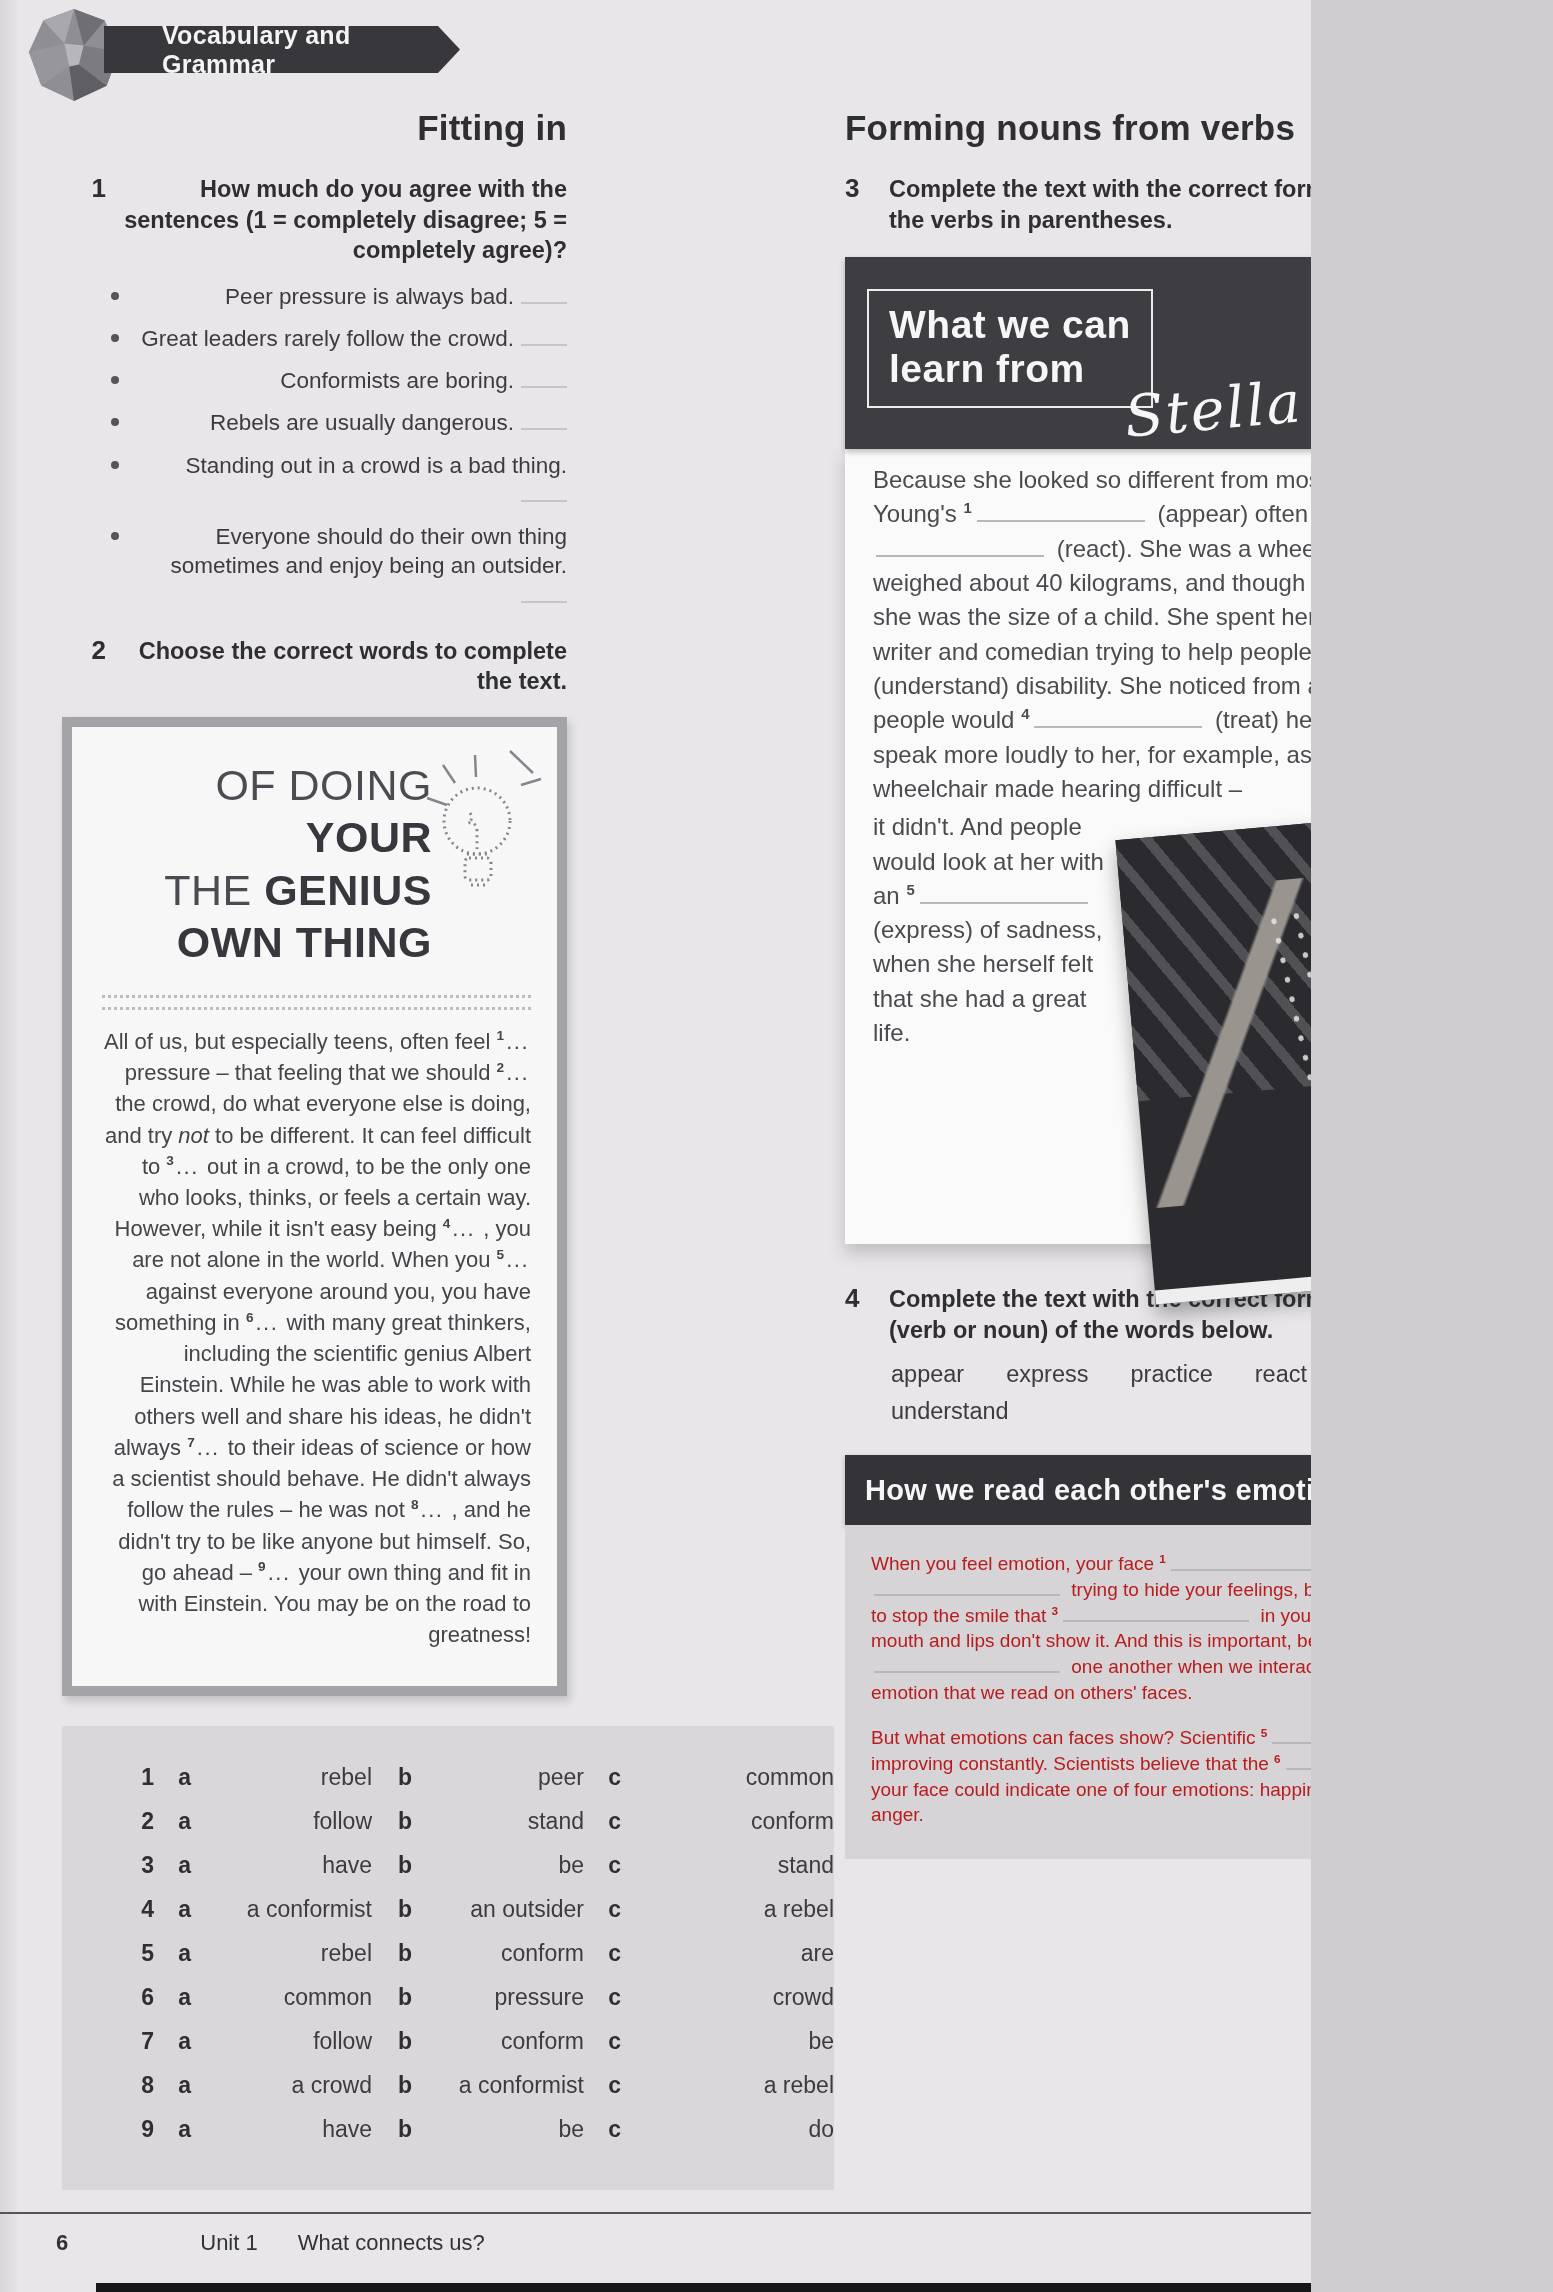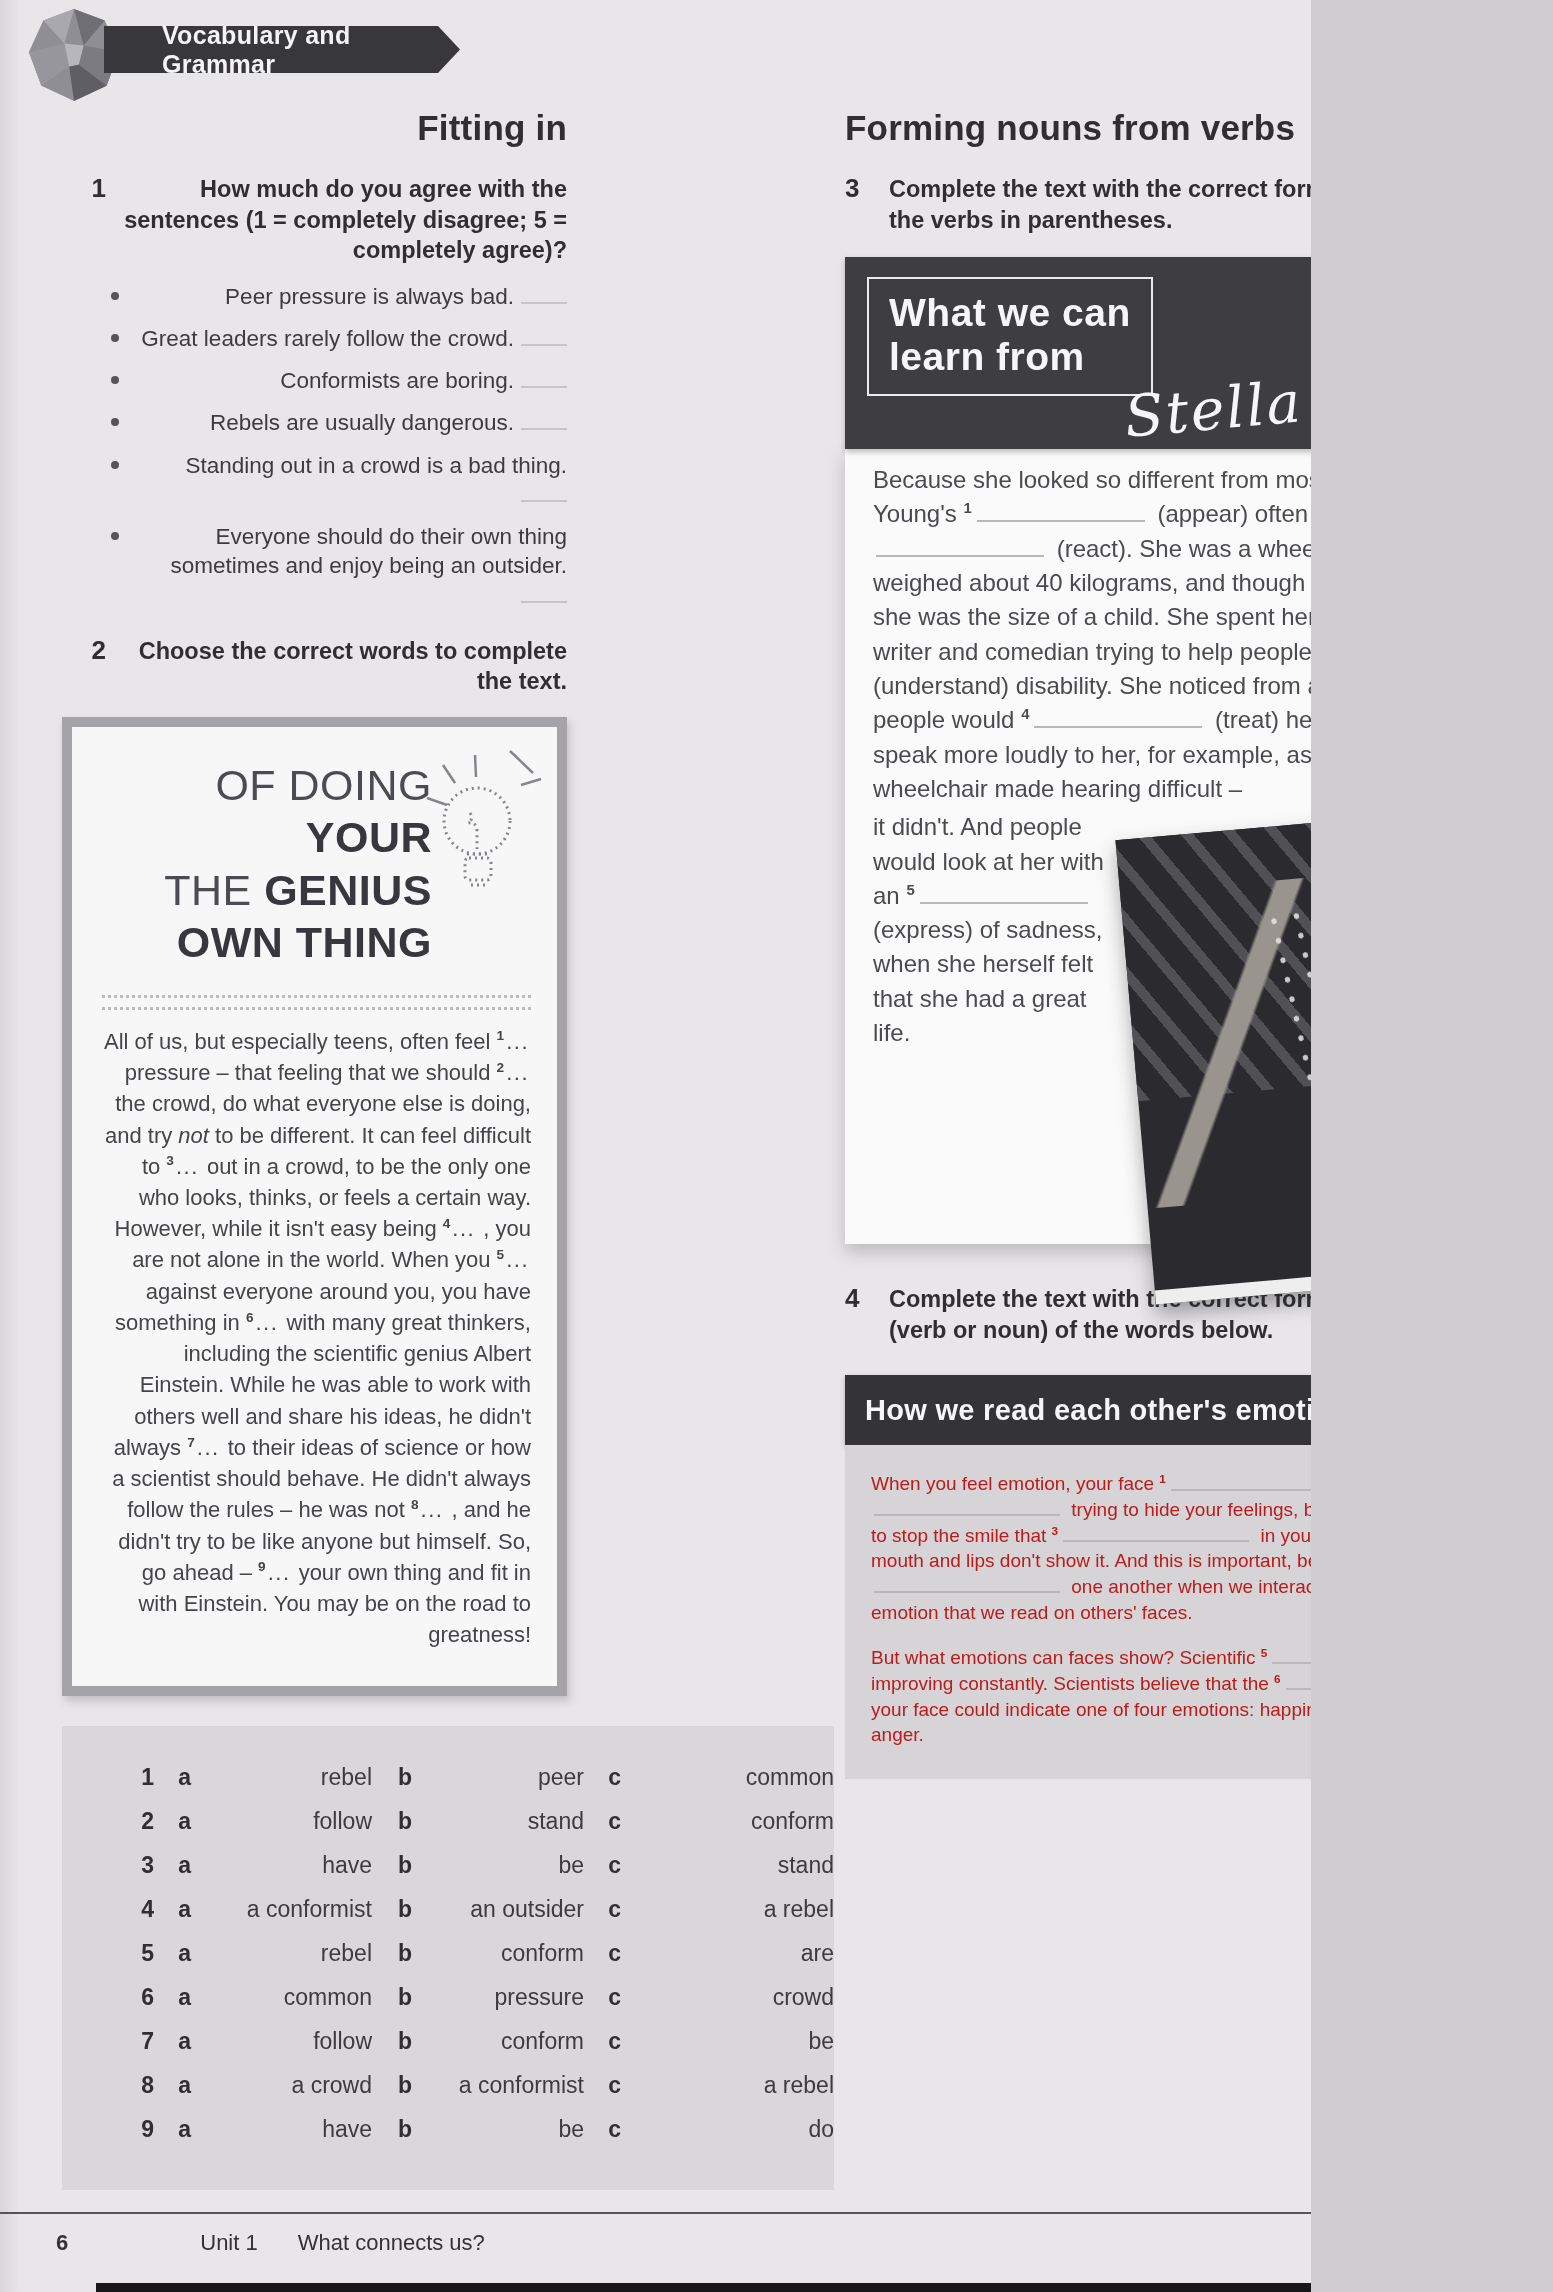--- a/index.html
+++ b/index.html
@@ -49,21 +49,21 @@
   sup.gapnum{font-weight:700;font-size:.62em;margin-right:2px;}
   .gap-dots{letter-spacing:1.5px;margin-right:2px;}
   .gap-blank{display:inline-block;width:168px;height:15px;border-bottom:2px solid var(--blank_line);margin:0 6px 0 3px;}
   .emotions-panel .gap-blank{width:186px;}
   
   .options-panel{margin-top:30px;width:772px;background:var(--panel_bg);padding:38px 0 30px;}
   .opt-row{display:grid;grid-template-columns:92px 37px 181px 40px 172px 37px 1fr;font-size:23px;color:#3c3b40;margin-bottom:17px;align-items:baseline;}
   .opt-row .n,.opt-row .l{font-weight:700;color:var(--ink);}
   
   .stella-card{margin-top:22px;width:690px;}
-  .stella-banner{position:relative;background:var(--card_banner_bg);height:192px;padding:20px 22px;box-shadow:0 3px 6px rgba(0,0,0,.25);}
+  .stella-banner{position:relative;background:var(--card_banner_bg);height:192px;padding:32px 22px;box-shadow:0 3px 6px rgba(0,0,0,.25);}
   .stella-banner .frame{display:inline-block;border:2px solid #ececee;padding:12px 20px 16px;max-width:400px;}
   .stella-banner .frame span{display:block;color:#f6f5f7;font-size:39px;font-weight:700;line-height:1.12;letter-spacing:.5px;}
   .script{
     position:absolute;right:26px;bottom:16px;color:#f6f5f7;
     font-family:"DejaVu Serif",serif;font-style:italic;font-size:57px;
     transform:rotate(-5deg);letter-spacing:2px;white-space:nowrap;
   }
   .stella-body-card{background:#fbfafa;padding:14px 28px 30px;box-shadow:0 8px 16px rgba(60,58,64,.25);overflow:visible;}
   .stella-text{font-size:24px;line-height:1.43;color:#4b4a4f;}
   .stella-row{display:flex;margin-top:4px;}
@@ -274,20 +274,28 @@
           <div class="stella-side">it didn't. And people would look at her with an <sup class="gapnum">5</sup><span class="gap-blank"></span> (express) of sadness, when she herself felt that she had a great life.</div>
           <div class="photo"></div>
         </div>
       </div>
     </div>
 
     <div class="ex ex4">
       <div class="ex-num">4</div>
       <div class="ex-instr" style="max-width:500px">Complete the text with the correct form (verb or noun) of the words below.</div>
     </div>
+    <div class="wordbank">
+      <span>appear</span>
+      <span>express</span>
+      <span>practice</span>
+      <span>react</span>
+      <span>treat</span>
+      <span>understand</span>
+    </div>
 
     <div class="emotions-banner">
       <span>How we read each other's emotions</span>
     </div>
     <div class="emotions-panel">
       <p>When you feel emotion, your face <sup class="gapnum">1</sup><span class="gap-blank"></span> . You can <sup class="gapnum">2</sup><span class="gap-blank"></span> trying to hide your feelings, but it's almost impossible to stop the smile that <sup class="gapnum">3</sup><span class="gap-blank"></span> in your eyes, even if your mouth and lips don't show it. And this is important, because the way we <sup class="gapnum">4</sup><span class="gap-blank"></span> one another when we interact is based partly on the emotion that we read on others' faces.</p>
       <p>But what emotions can faces show? Scientific <sup class="gapnum">5</sup><span class="gap-blank"></span> is improving constantly. Scientists believe that the <sup class="gapnum">6</sup><span class="gap-blank"></span> on your face could indicate one of four emotions: happiness, sadness, fear, or anger.</p>
     </div>
   </div>
 

